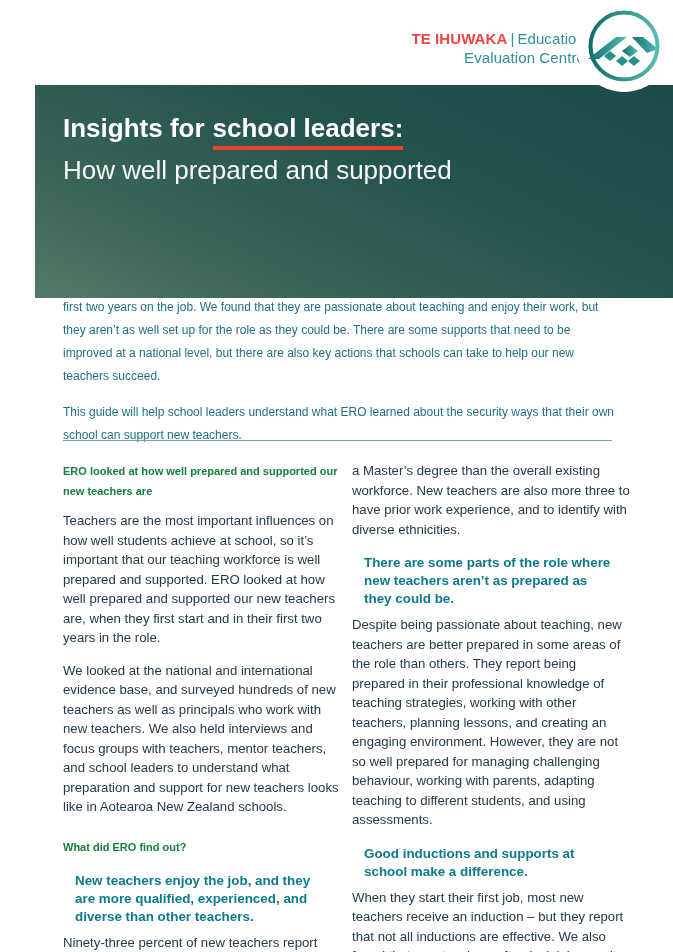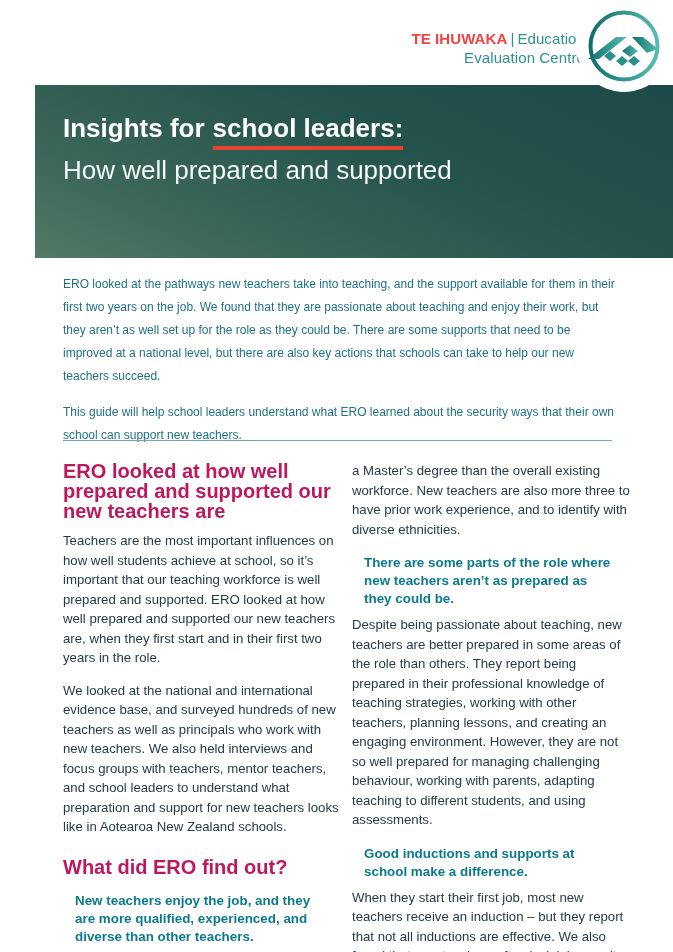--- a/index.html
+++ b/index.html
@@ -28,21 +28,21 @@
     background:#ffffff; z-index:2;
   }
   .logo {
     position:absolute; top:9px; right:12px;
     width:74px; height:74px; z-index:3;
   }
 
   
   .hero {
     position:absolute; left:35px; top:85px;
-    width:638px; height:173px;
+    width:638px; height:213px;
     background:linear-gradient(205deg, #1c4a49 0%, #24534d 40%, #3c675a 78%, #527a66 100%);
     z-index:1;
   }
   .hero-inner { position:absolute; left:28px; top:26px; right:30px; }
   .hero-title { font-size:26px; line-height:34px; color:#ffffff; }
   .hero-title .t-bold { font-weight:bold; margin-right:8px; }
   .hero-title .t-underline {
     font-weight:bold;
     border-bottom:4px solid #e8432e;
     padding-bottom:3px;
@@ -60,21 +60,21 @@
     position:absolute; left:63px; top:440px; width:549px; height:1px;
     background:#6fa7b4;
   }
 
   
   .col { position:absolute; top:461px; }
   .col-left  { left:63px;  width:282px; }
   .col-right { left:352px; width:278px; }
 
   .col h2 {
-    color:#be185d; font-size:20px; line-height:20px;
+    color:#15803d; font-size:11px; line-height:20px;
     font-weight:bold; margin-bottom:10px;
   }
   .col h2.spaced { margin-top:20px; }
   .col h3 {
     color:#0c7a8d; font-size:13.4px; line-height:18px;
     font-weight:bold; margin:15px 12px 7px;
   }
   .col p {
     color:#253a49; font-size:13.2px; line-height:19.5px;
     margin-bottom:13px;

